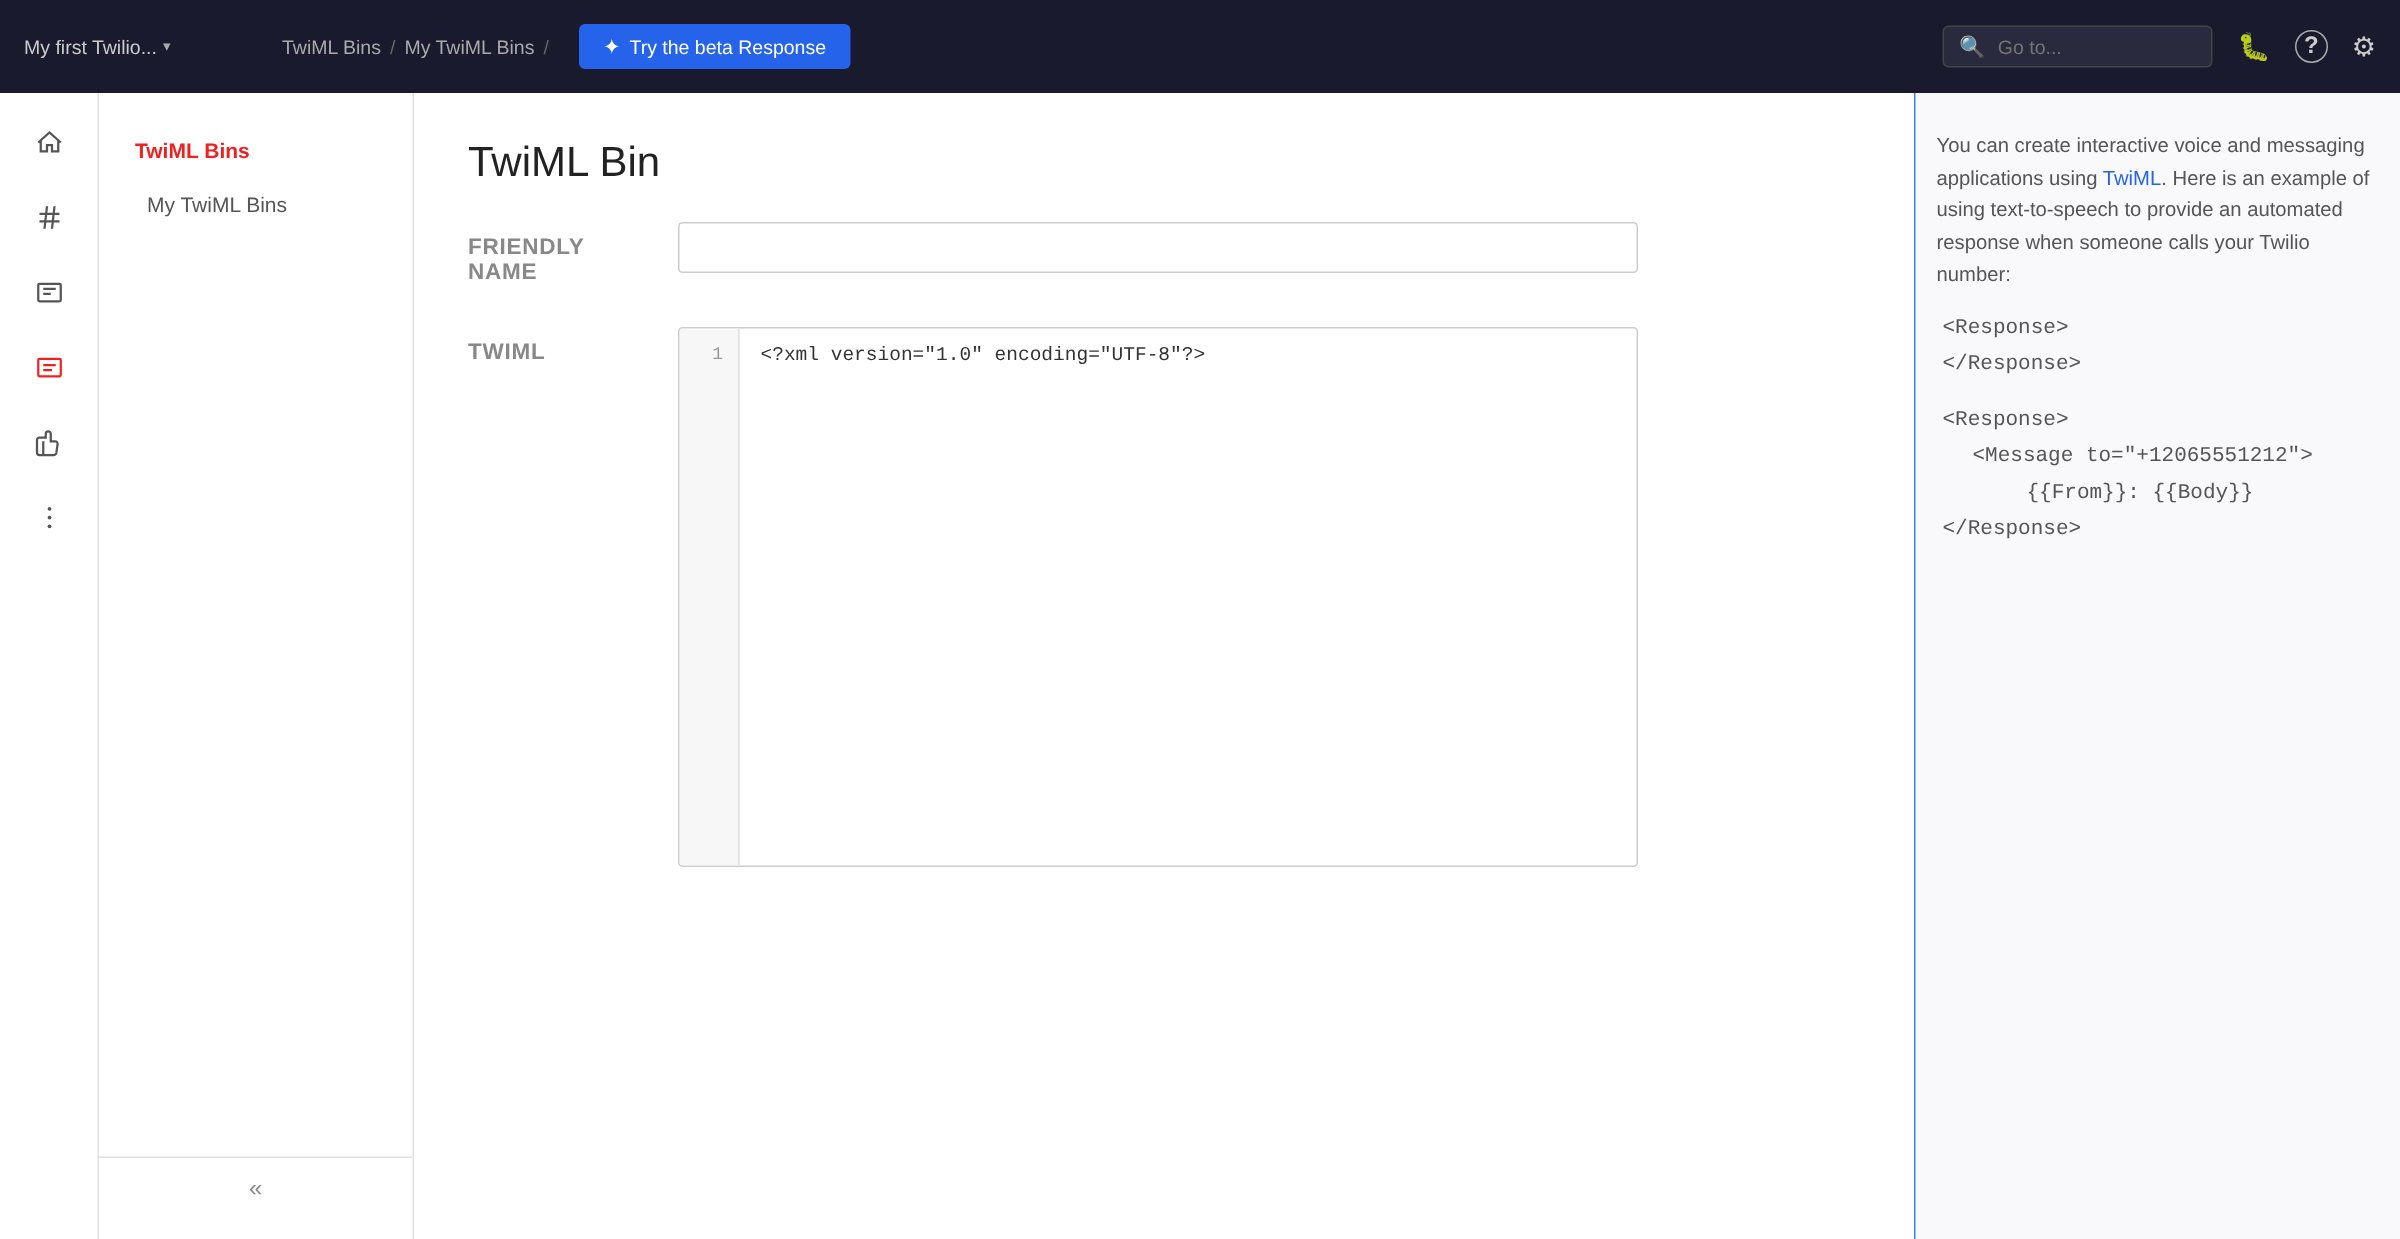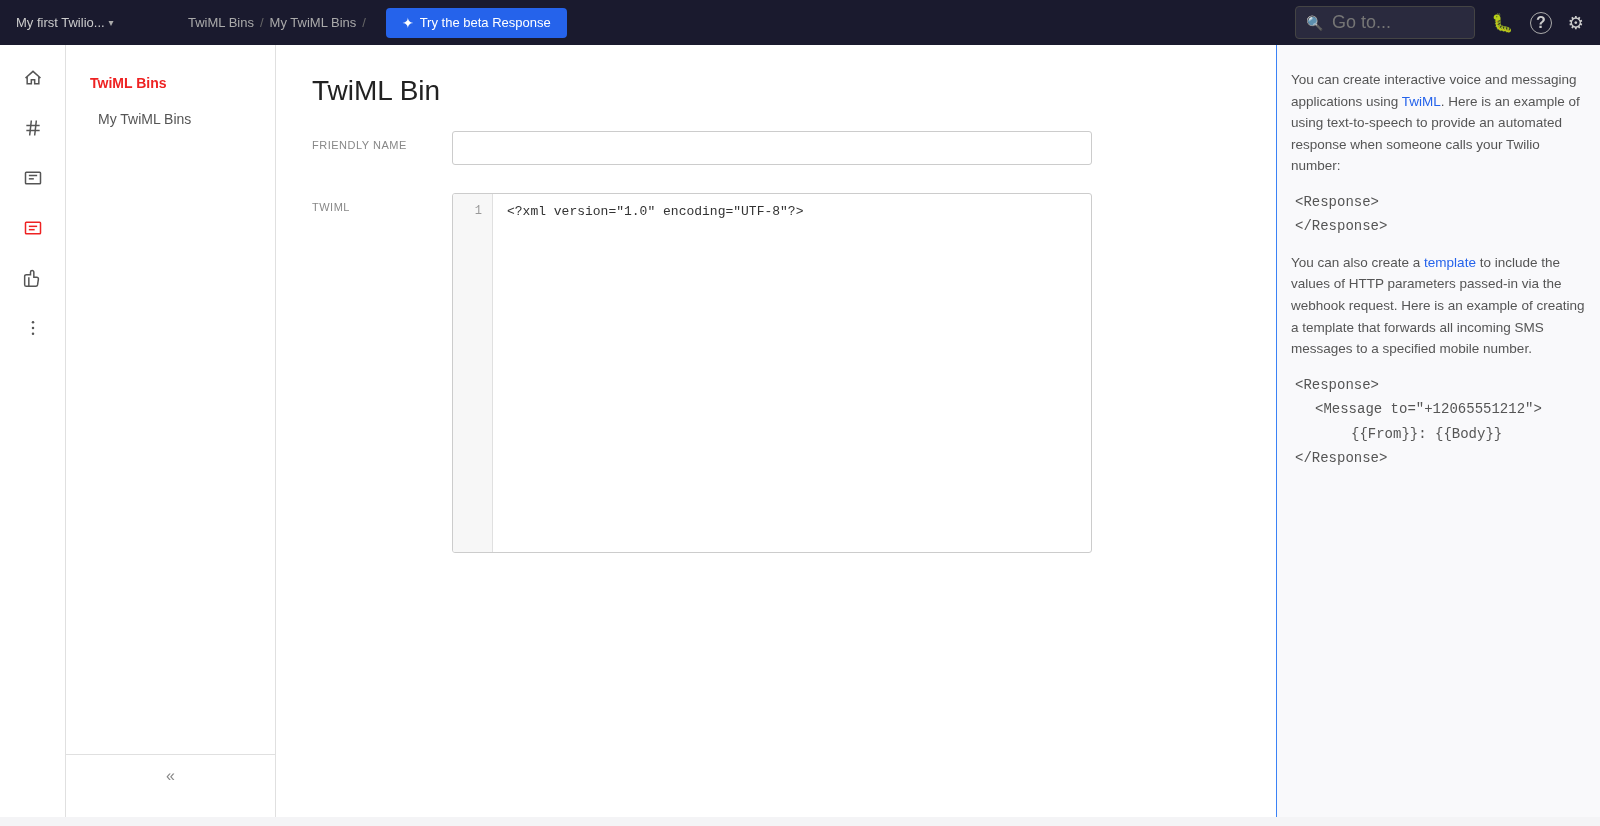--- a/index.html
+++ b/index.html
@@ -3,21 +3,21 @@
   <meta charset="utf-8">
   <style>
     * { box-sizing: border-box; margin: 0; padding: 0; }
     body { font-family: -apple-system, BlinkMacSystemFont, 'Segoe UI', sans-serif; font-size: 14px; background: #f4f4f6; color: #333; height: 826px; overflow: hidden; }
 
     
     .header {
       display: flex;
       align-items: center;
       background: #1a1a2e;
-      height: 45px;
+      height: 62px;
       padding: 0 16px;
       gap: 12px;
       position: relative;
     }
     .header-account {
       display: flex;
       align-items: center;
       color: #ccc;
       font-size: 13px;
       gap: 4px;
@@ -167,22 +167,22 @@
       margin-bottom: 20px;
     }
     .form-field {
       display: flex;
       align-items: flex-start;
       margin-bottom: 28px;
       gap: 20px;
     }
     .field-label {
       width: 120px;
-      font-size: 11px;
-      font-weight: 400;
+      font-size: 15px;
+      font-weight: 700;
       color: #888;
       text-transform: uppercase;
       letter-spacing: 0.5px;
       padding-top: 8px;
       flex-shrink: 0;
     }
     .field-input {
       flex: 1;
       max-width: 640px;
     }
@@ -272,21 +272,21 @@
     <span style="color:#aaa; cursor:pointer;">My TwiML Bins</span>
     <span class="sep">/</span>
   </div>
   <button class="beta-btn">
     <span class="spark">✦</span>
     <span>Try the beta Response</span>
   </button>
   <div class="header-right">
     <div class="search-box">
       <span style="color:#aaa; font-size:14px;">🔍</span>
-      <input type="text" style="color: rgb(170, 170, 170); font-size: 18px;" placeholder="Go to...">
+      <input type="text" style="color: rgb(170, 170, 170); font-size: 13px;" placeholder="Go to...">
     </div>
     <span class="header-icon">🐛</span>
     <span class="header-icon" style="font-size:16px; font-weight:bold; border:1.5px solid #aaa; border-radius:50%; width:22px; height:22px; display:inline-flex; align-items:center; justify-content:center; font-style:normal;">?</span>
     <span class="header-icon">⚙</span>
   </div>
 </div>
 
 <div class="main-layout">
 
   <div class="icon-sidebar">
@@ -373,23 +373,20 @@
     <div class="right-sidebar">
       <p>
         <span id="para1-text">You can create interactive voice and messaging applications using <a href="#">TwiML</a>. Here is an example of using text-to-speech to provide an automated response when someone calls your Twilio number:</span>
       </p>
 
       <div class="code-block">
         <div>&lt;Response&gt;</div>
         <div>&lt;/Response&gt;</div>
       </div>
 
-      <p>
-        <span id="para2-before">You can also create a </span><a href="#" id="template-link-el">template</a><span id="para2-after"> to include the values of HTTP parameters passed-in via the webhook request. Here is an example of creating a template that forwards all incoming SMS messages to a specified mobile number.</span>
-      </p>
 
       <div class="code-block">
         <div>&lt;Response&gt;</div>
         <div class="indent1">&lt;Message to="+12065551212"&gt;</div>
         <div class="indent2">{{From}}: {{Body}}</div>
         <div>&lt;/Response&gt;</div>
       </div>
     </div>
 
   </div>

